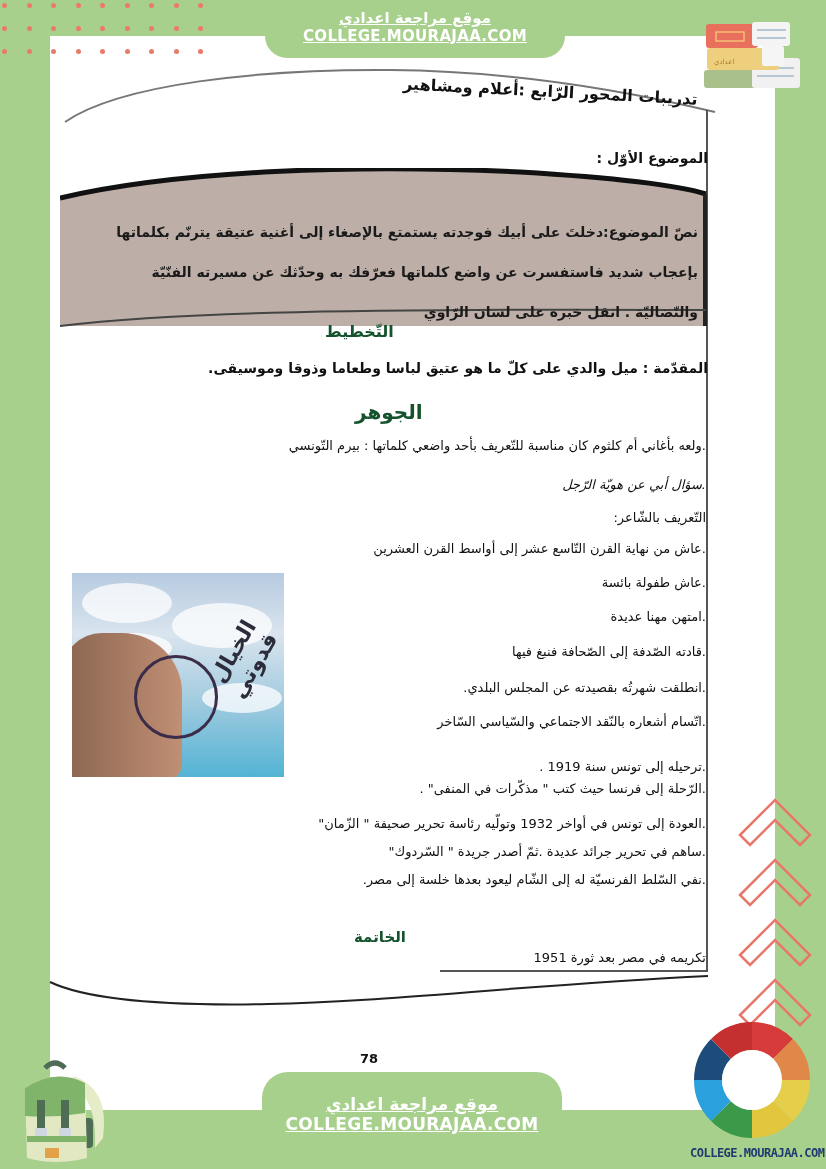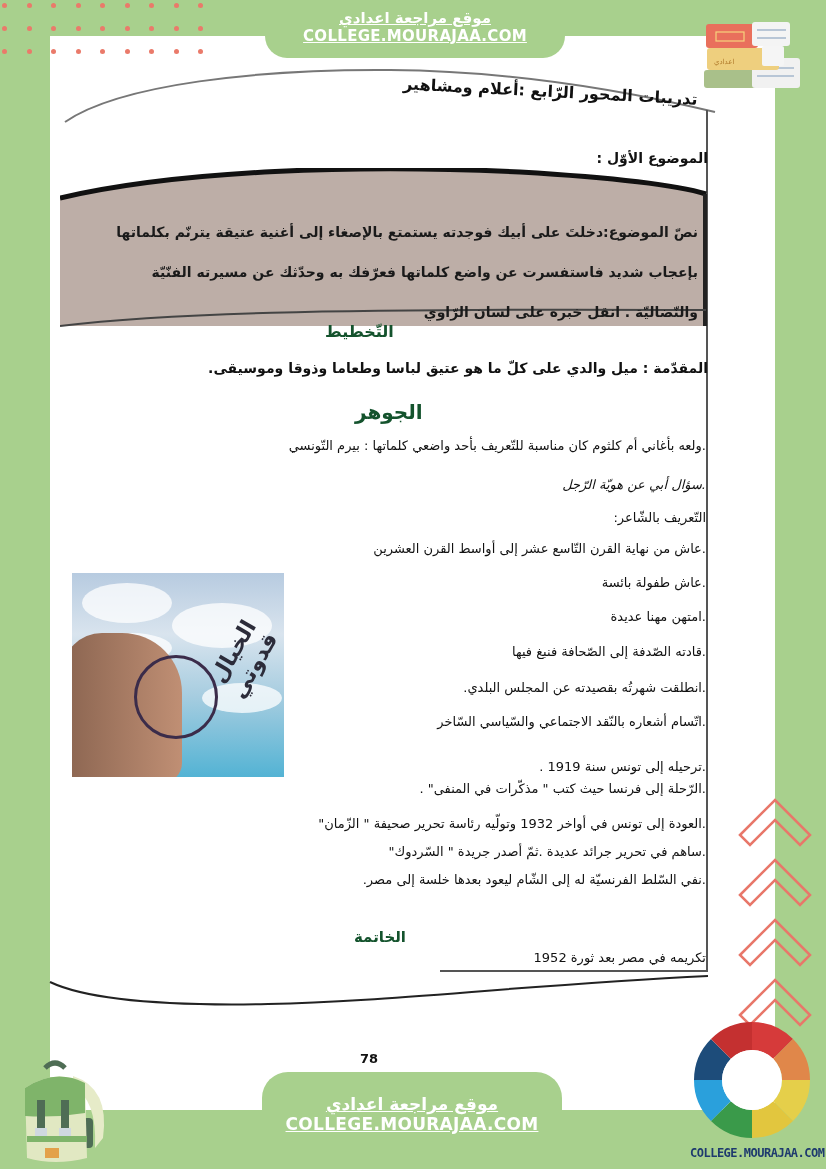--- a/index.html
+++ b/index.html
@@ -131,21 +131,21 @@
   <div style="position:absolute;right:0;top:242px;white-space:nowrap;">.انطلقت شهرتُه بقصيدته عن المجلس البلدي.</div>
   <div style="position:absolute;right:0;top:276px;white-space:nowrap;">.اتّسام أشعاره بالنّقد الاجتماعي والسّياسي السّاخر</div>
   <div style="position:absolute;right:0;top:321px;white-space:nowrap;">.ترحيله إلى تونس سنة 1919 .</div>
   <div style="position:absolute;right:0;top:343px;white-space:nowrap;">.الرّحلة إلى فرنسا حيث كتب " مذكّرات في المنفى" .</div>
   <div style="position:absolute;right:0;top:378px;white-space:nowrap;">.العودة إلى تونس في أواخر 1932 وتولّيه رئاسة تحرير صحيفة " الزّمان"</div>
   <div style="position:absolute;right:0;top:406px;white-space:nowrap;">.ساهم في تحرير جرائد عديدة .ثمّ أصدر جريدة " السّردوك"</div>
   <div style="position:absolute;right:0;top:434px;white-space:nowrap;">.نفي السّلط الفرنسيّة له إلى الشّام ليعود بعدها خلسة إلى مصر.</div>
 </div>
 
 <div class="section-heading" style="left:330px;top:928px;font-size:15px;margin-left:24px;">الخاتمة</div>
-<div class="line" style="right:120px;top:950px;font-size:13px;">تكريمه في مصر بعد ثورة 1952</div>
+<div class="line" style="right:120px;top:950px;font-size:13px;">تكريمه في مصر بعد ثورة 1951</div>
 
 <div style="position:absolute;left:440px;top:970px;width:268px;height:2px;background:#555;"></div>
 <svg class="curve-bottom" style="left:48px;top:960px" width="660" height="50" viewBox="0 0 660 50">
   <path d="M2 22 C 40 40, 120 46, 220 44 C 340 42, 460 26, 660 16" stroke="#222" stroke-width="2" fill="none"></path>
 </svg>
 
 <div class="photo">
   <div class="cloud" style="left:10px;top:10px;width:90px;height:40px;"></div>
   <div class="cloud" style="left:100px;top:30px;width:100px;height:45px;"></div>
   <div class="cloud" style="left:20px;top:60px;width:80px;height:30px;"></div>

